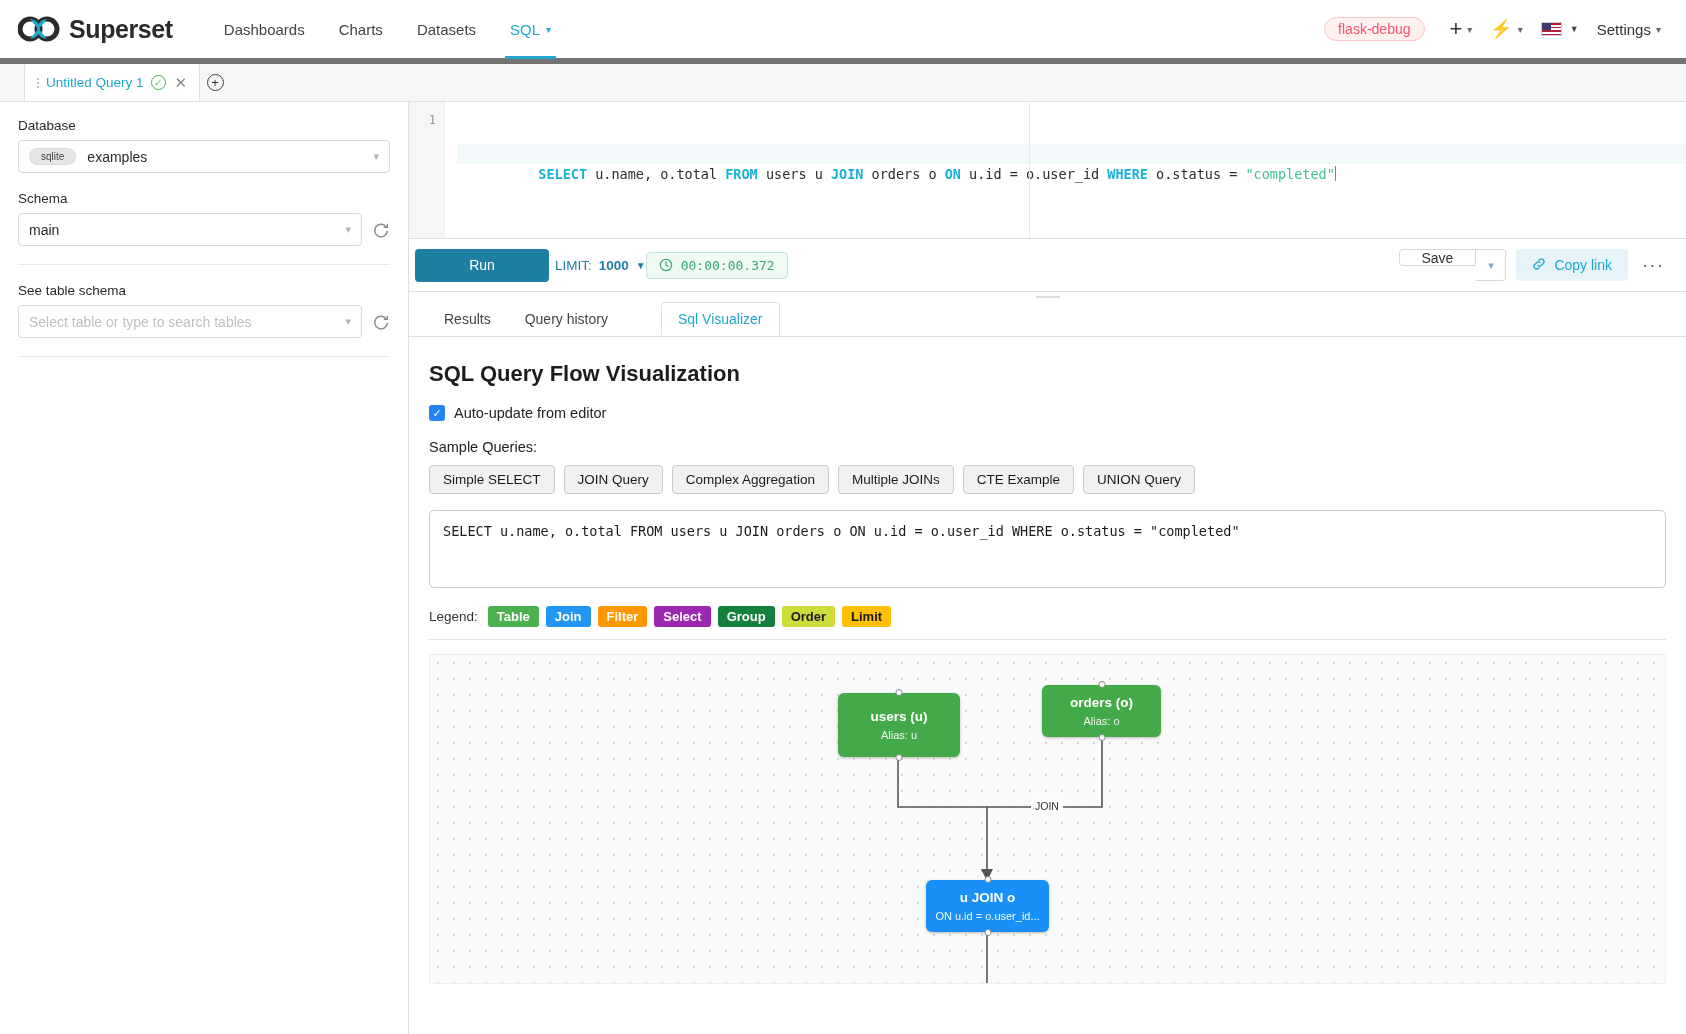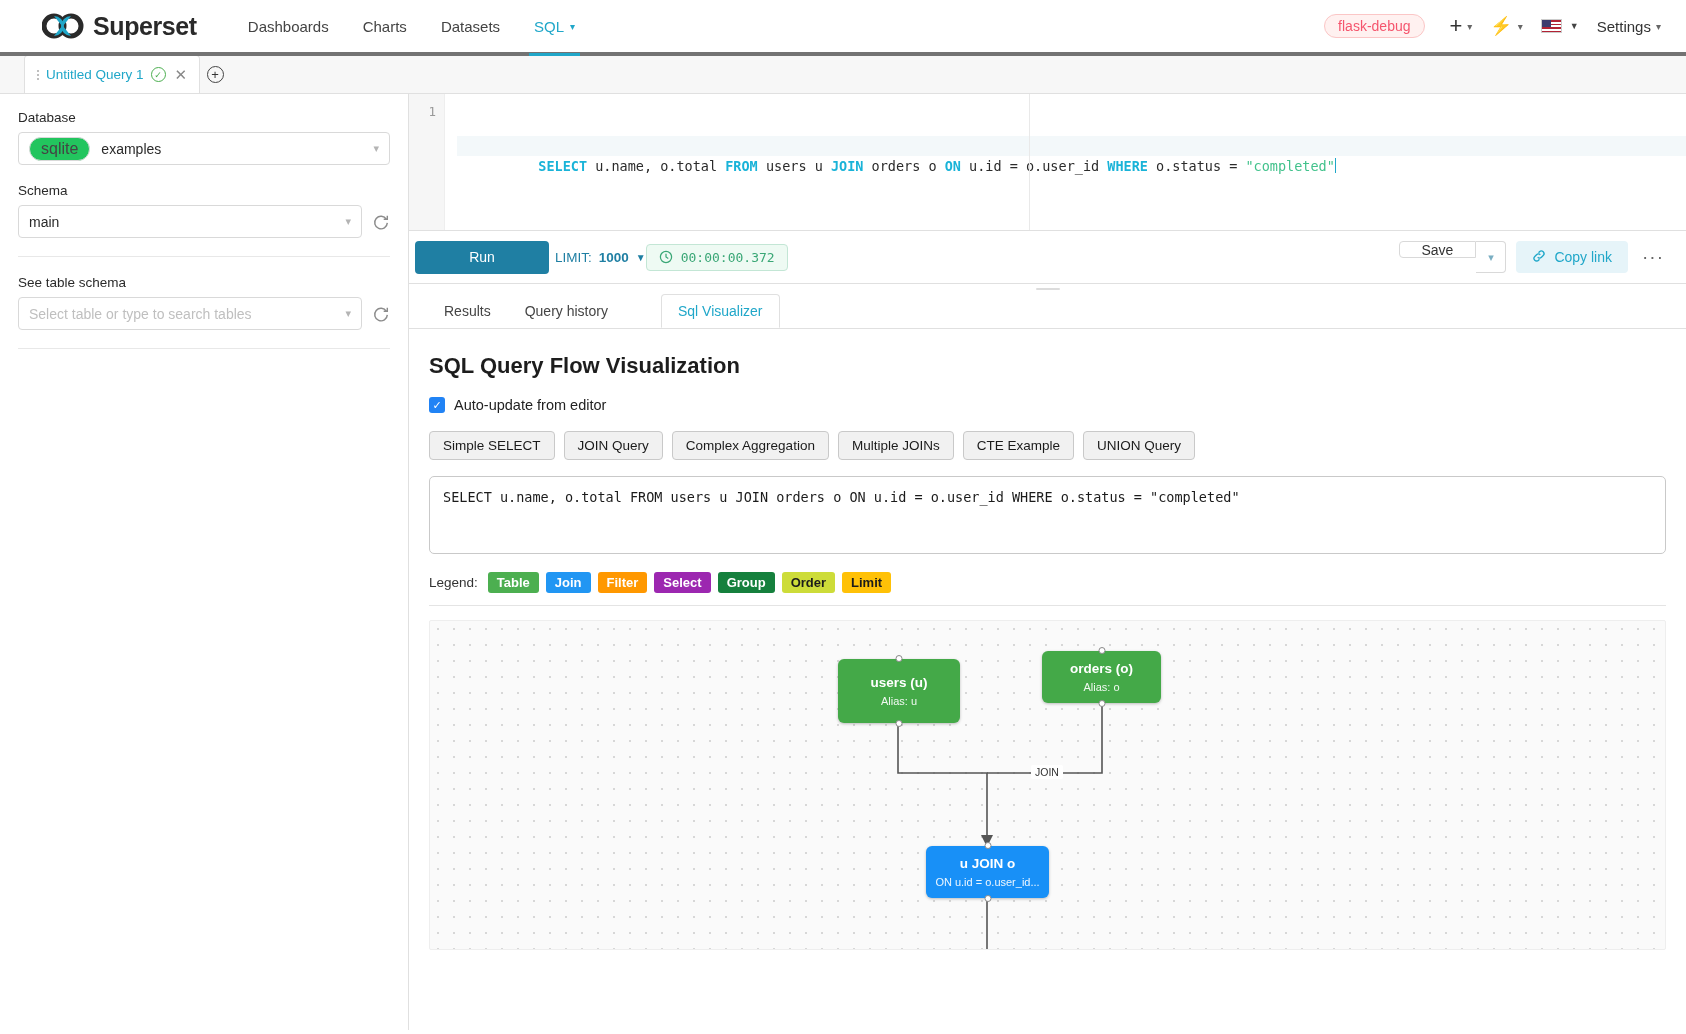--- a/index.html
+++ b/index.html
@@ -6,27 +6,26 @@
   html, body {
     width: 1686px; height: 1034px;
     font-family: "Liberation Sans", sans-serif;
     background: #ffffff;
     color: #323232;
     overflow: hidden;
   }
 
   
   .navbar {
-    height: 56px;
+    height: 64px;
     display: flex;
     align-items: center;
-    border-bottom: 4px solid #737373;
+    border-bottom: 6px solid #737373;
     background: #ffffff;
     position: relative;
-    padding-left: 24px;
   }
   .brand {
     display: flex; align-items: center; gap: 9px;
     margin-left: 18px; margin-right: 34px;
   }
   .brand-logo { width: 42px; height: 26px; position: relative; }
   .brand-logo svg { display: block; }
   .brand-text {
     font-size: 25px; font-weight: bold; letter-spacing: -0.4px; color: #2a2a2a;
   }
@@ -112,22 +111,22 @@
   .select-row { display: flex; align-items: center; gap: 10px; margin-bottom: 18px; }
   .select-box {
     flex: 1; height: 33px; border: 1px solid #d9d9d9; border-radius: 4px;
     background: #fff; display: flex; align-items: center; padding: 0 10px;
     font-size: 14px; color: #2a2a2a; cursor: pointer; position: relative;
   }
   .select-box .caret {
     margin-left: auto; color: #b4b4b4; font-size: 11px;
   }
   .db-pill {
-    border: 1px solid #d9d9d9; border-radius: 12px; font-size: 16px;
-    padding: 2px 11px; margin-right: 11px; color: #444; background: #22c55e;
+    border: 1px solid #d9d9d9; border-radius: 12px; font-size: 10px;
+    padding: 2px 11px; margin-right: 11px; color: #444; background: #e5e5e5;
   }
   .placeholder { color: #bfbfbf; }
   .refresh-ico {
     width: 18px; height: 18px; color: #8b8b8b; cursor: pointer; flex-shrink: 0;
   }
   .divider { height: 1px; background: #e8e8e8; margin: 4px 0 18px 0; }
 
   
   .rightpanel { flex: 1; display: flex; flex-direction: column; min-width: 0; }
 
@@ -452,20 +451,21 @@
     </div>
 
     <div class="vizpanel">
       <div class="viz-title">SQL Query Flow Visualization</div>
 
       <div class="cb-row">
         <span class="checkbox">✓</span>
         <span class="cb-label">Auto-update from editor</span>
       </div>
 
+      <div class="samples-label">Sample Queries:</div>
       <div class="sample-row">
         <button class="sample-btn">Simple SELECT</button>
         <button class="sample-btn">JOIN Query</button>
         <button class="sample-btn">Complex Aggregation</button>
         <button class="sample-btn">Multiple JOINs</button>
         <button class="sample-btn">CTE Example</button>
         <button class="sample-btn">UNION Query</button>
       </div>
 
       <textarea class="sql-textarea" style="">SELECT u.name, o.total FROM users u JOIN orders o ON u.id = o.user_id WHERE o.status = "completed"</textarea>

